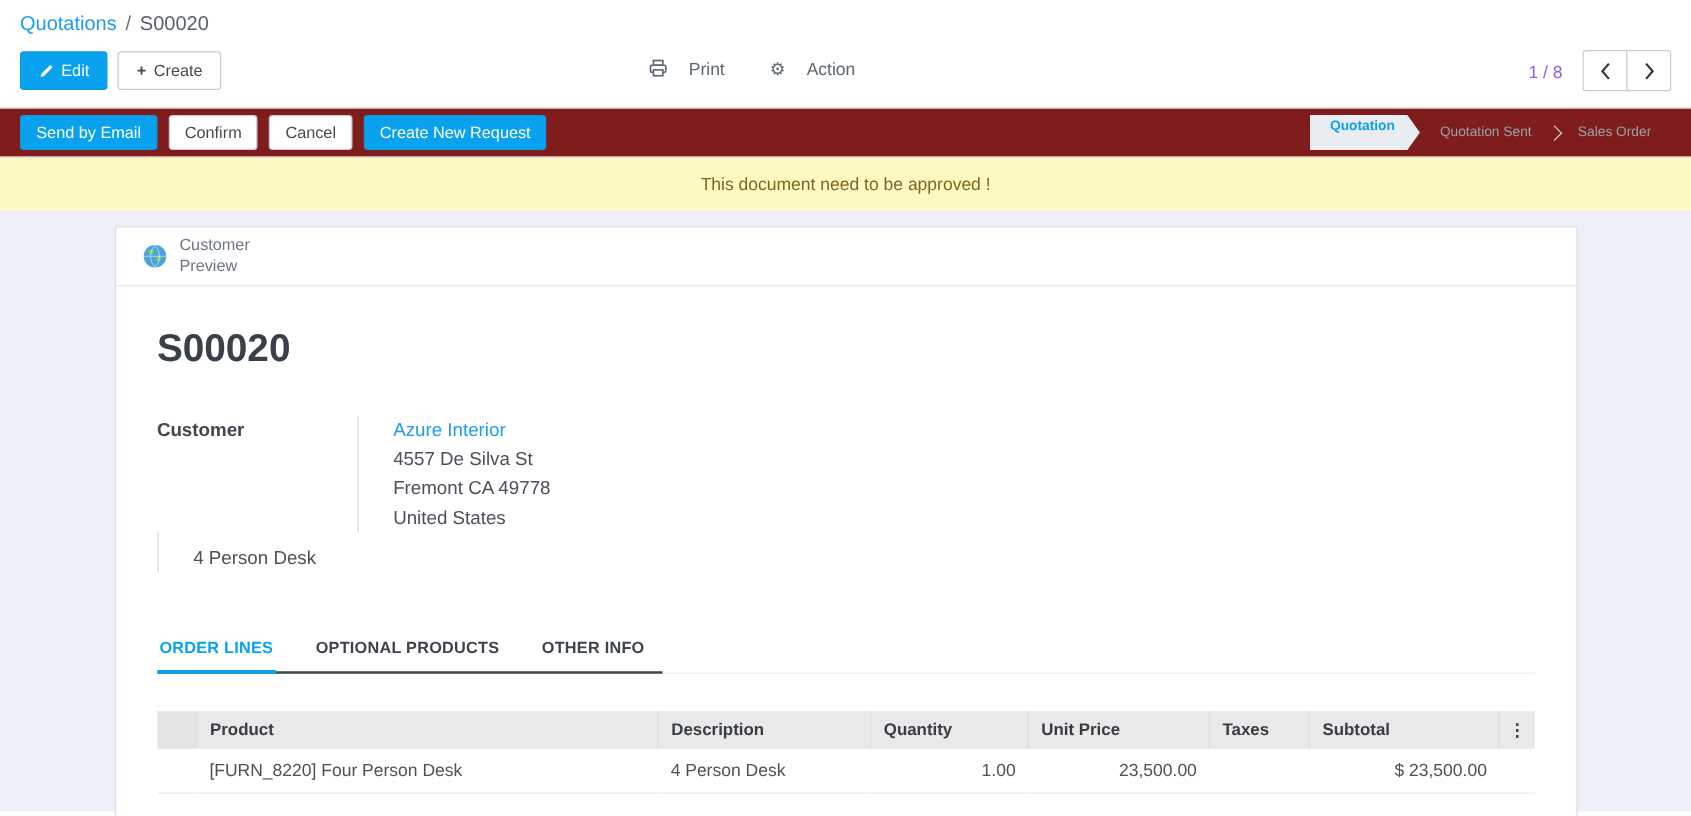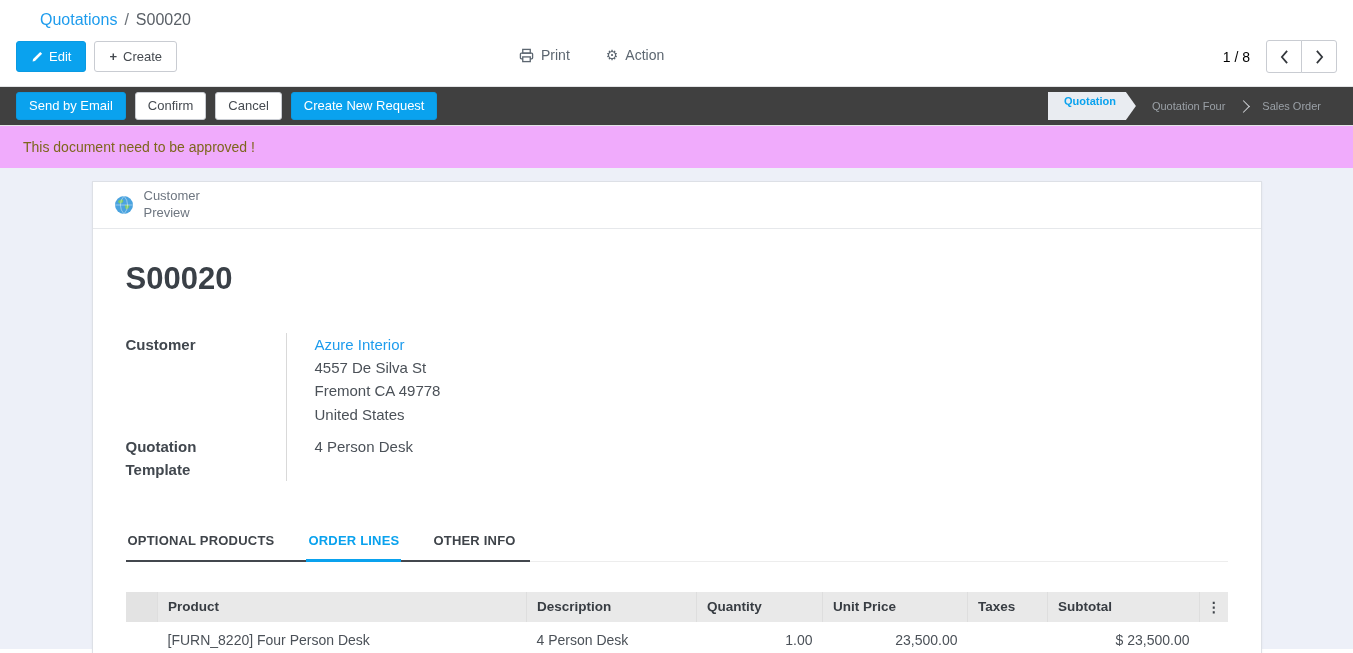--- a/index.html
+++ b/index.html
@@ -5,55 +5,55 @@
   * { box-sizing: border-box; }
   html,body { margin:0; padding:0; }
   body {
     width:1353px; height:653px; overflow:hidden;
     font-family:"Liberation Sans", sans-serif;
     background:#ffffff; color:#4b5158;
   }
   [data-interactable="true"] { cursor:pointer; }
 
   
-  .breadcrumb-row { padding:11px 16px 4px; font-size:16px; display:flex; gap:7px; align-items:center; background:#fff;margin-left:24px; }
+  .breadcrumb-row { padding:11px 16px 4px; font-size:16px; display:flex; gap:7px; align-items:center; background:#fff; }
   .breadcrumb-link { color:#1e9ced; text-decoration:none; }
   .breadcrumb-sep { color:#6b7178; }
   .breadcrumb-current { color:#5a6067; }
 
   
   .toolbar { display:flex; align-items:center; padding:7px 16px 13px; position:relative; background:#fff; }
   .btn { font-family:inherit; font-size:13px; border-radius:3px; padding:7px 14px; border:1px solid transparent; display:inline-flex; align-items:center; gap:6px; line-height:1.2; }
   .btn-primary { background:#0aa2ee; border-color:#0a9ae2; color:#fff; }
   .btn-default { background:#fff; border-color:#c9ccd2; color:#454a50; }
   .toolbar .btn + .btn { margin-left:8px; }
   .toolbar-center { position:absolute; left:519px; top:14px; display:flex; gap:36px; color:#5c6670; font-size:14px; }
-  .toolbar-action-item { display:inline-flex; align-items:flex-end; gap:7px; }
+  .toolbar-action-item { display:inline-flex; align-items:flex-start; gap:17px; }
   .pager { margin-left:auto; display:flex; align-items:center; gap:16px; }
-  .pager-text { font-size:14px; color:#000000; }
+  .pager-text { font-size:14px; color:#8b5cf6; }
   .pager-buttons { display:flex; }
   .pager-btn { width:36px; height:33px; background:#fff; border:1px solid #c9ccd2; display:flex; align-items:center; justify-content:center; }
   .pager-btn.prev { border-radius:3px 0 0 3px; }
   .pager-btn.next { border-radius:0 3px 3px 0; margin-left:-1px; }
 
   
-  .statusbar { display:flex; align-items:center; padding:5px 16px; border-top:1px solid #e3e4e6; border-bottom:1px solid #e3e4e6; background:#404040; }
+  .statusbar { display:flex; align-items:center; padding:5px 16px; border-top:1px solid #e3e4e6; border-bottom:1px solid #e3e4e6; background:#7f1d1d; }
   .status-buttons { display:flex; gap:9px; }
   .btn-sm { padding:5px 12px; font-size:13px; }
   .steps { margin-left:auto; display:flex; align-items:stretch; height:28px; }
   .step { display:flex; align-items:center; font-size:11px; padding:0 16px; color:#9aa0a6; white-space:nowrap; }
   .step.active {
     color:#0aa2ee; font-weight:bold; background:#e9ecf1;
     padding:0 20px 11px 16px;
     clip-path:polygon(0 0, calc(100% - 10px) 0, 100% 50%, calc(100% - 10px) 100%, 0 100%);
   }
   .step-sep { width:9px; height:9px; border-top:1px solid #cfd2d6; border-right:1px solid #cfd2d6; transform:rotate(45deg); align-self:center; margin:0 -2px; }
 
   
-  .alert-warning { background:#f0abfc; color:#7d661d; padding:13px 23px; font-size:14px; }
+  .alert-warning { background:#fef9c3; color:#7d661d; padding:13px 12px; font-size:14px;text-align:center; }
 
   
   .content { background:#edf0f8; height:481px; padding-top:13px; }
   .card { width:1170px; margin:0 auto; background:#fff; border:1px solid #dde0e6; box-shadow:0 1px 2px rgba(0,0,0,.06); height:480px; overflow:hidden; }
   .card-header { display:flex; align-items:center; gap:10px; padding:6px 21px; border-bottom:1px solid #e6e8eb; color:#6e7680; font-size:13px; line-height:1.3; }
   .card-body { padding:18px 33px; }
   .doc-title { font-size:31px; font-weight:bold; color:#3a4047; margin:14px 0 36px; }
 
   .fields { display:flex; align-items:flex-start; }
   .fgrid-left { width:552px; display:grid; grid-template-columns:160px 1fr; }
@@ -145,21 +145,21 @@
 
 <div class="statusbar" data-interactable="false">
   <div class="status-buttons" data-interactable="false">
     <button class="btn btn-primary btn-sm" data-interactable="true">Send by Email</button>
     <button class="btn btn-default btn-sm" data-interactable="true">Confirm</button>
     <button class="btn btn-default btn-sm" data-interactable="true">Cancel</button>
     <button class="btn btn-primary btn-sm" data-interactable="true">Create New Request</button>
   </div>
   <div class="steps" data-interactable="false">
     <span class="step active" data-interactable="true">Quotation</span>
-    <span class="step" data-interactable="true">Quotation Four</span>
+    <span class="step" data-interactable="true">Quotation Sent</span>
     <span class="step-sep" data-interactable="false"></span>
     <span class="step" data-interactable="true">Sales Order</span>
   </div>
 </div>
 
 <div class="alert-warning" data-interactable="false">
   <span data-interactable="false">This document need to be approved !</span>
 </div>
 
 <div class="content" data-interactable="false">
@@ -185,30 +185,29 @@
 
       <div class="fields" data-interactable="false">
         <div class="fgrid-left" data-interactable="false">
           <div class="flabel" data-interactable="false">Customer</div>
           <div class="fval" data-interactable="false">
             <a class="customer-link" data-interactable="true">Azure Interior</a>
             <div data-interactable="false">4557 De Silva St</div>
             <div data-interactable="false">Fremont CA 49778</div>
             <div data-interactable="false">United States</div>
           </div>
-          <div class="flabel frow2" style="max-width:120px;" data-interactable="false">Quotation Template</div>
           <div class="fval frow2" data-interactable="false">4 Person Desk</div>
         </div>
 
       </div>
 
       <div class="tabs-wrap" data-interactable="false">
         <div class="tabs">
+          <span class="tab active" data-interactable="true">ORDER LINES</span>
           <span class="tab" data-interactable="true">OPTIONAL PRODUCTS</span>
-          <span class="tab active" data-interactable="true">ORDER LINES</span>
           <span class="tab" data-interactable="true">OTHER INFO</span>
         </div>
       </div>
 
       <table class="olines-table" data-interactable="false">
         <colgroup>
           <col style="width:32px;">
           <col>
           <col style="width:170px;">
           <col style="width:126px;">

